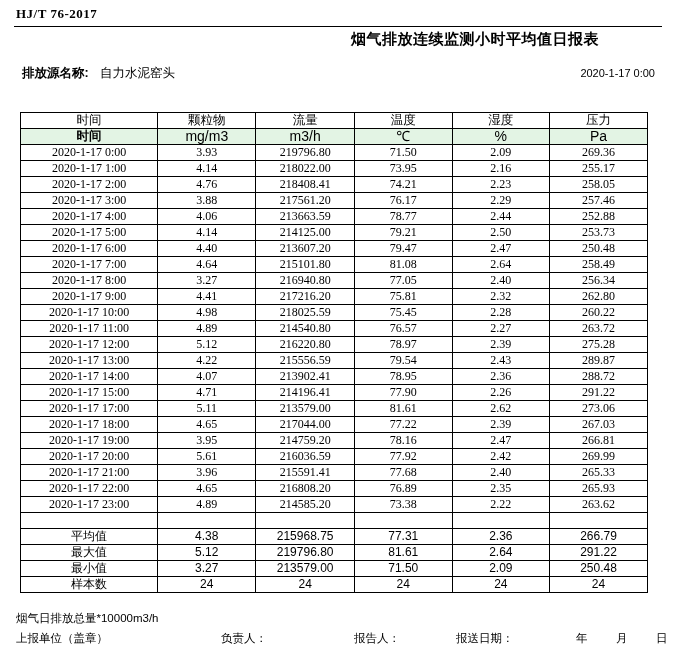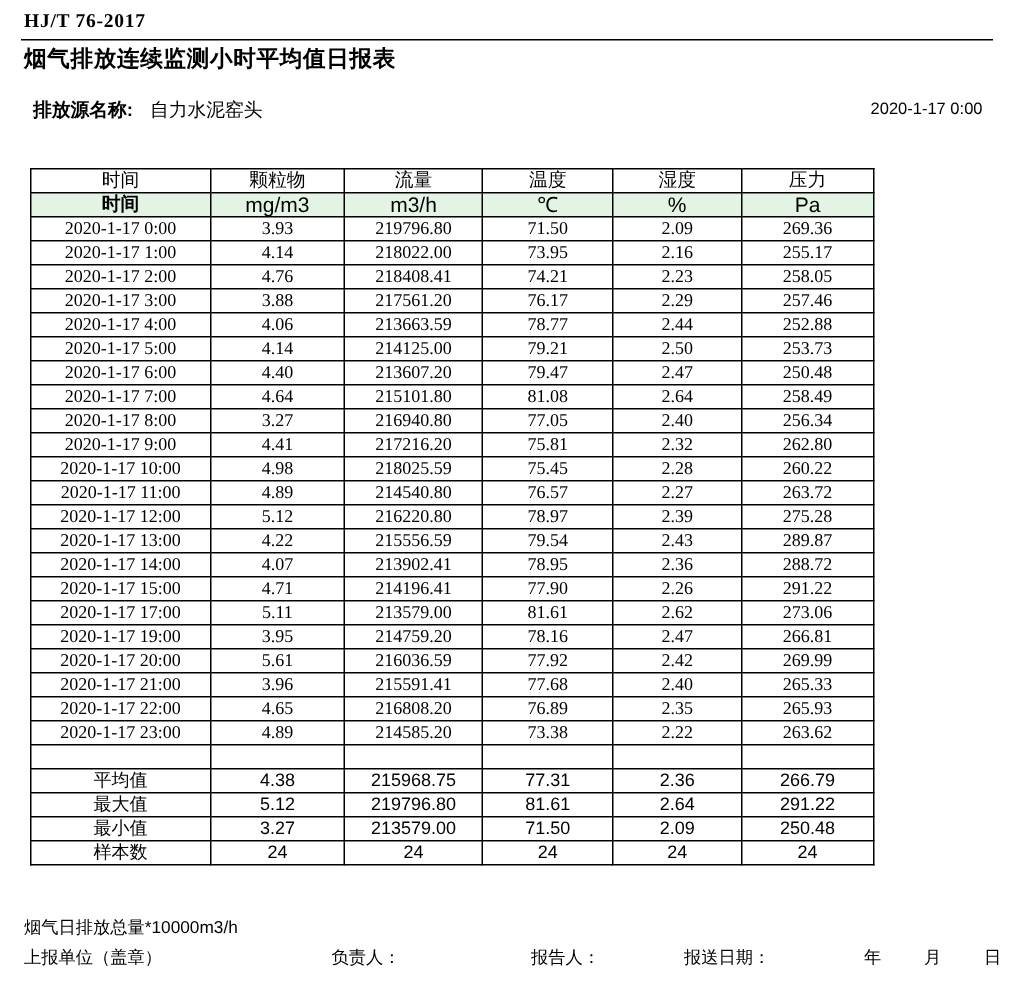--- a/index.html
+++ b/index.html
@@ -35,25 +35,24 @@
     left: 14px;
     width: 648px;
     height: 1px;
     background: #000000;
   }
   .title {
     position: absolute;
     top: 30px;
     left: 0;
     width: 599px;
-    text-align: left;
+    text-align: right;
     font-size: 15px;
     font-weight: bold;
     letter-spacing: 0.5px;
-    margin-left: 16px;
   }
   .src-label {
     position: absolute;
     top: 65px;
     left: 22px;
     font-size: 12.5px;
     font-weight: bold;
   }
   .src-value {
     position: absolute;
@@ -65,21 +64,21 @@
   .report-date {
     position: absolute;
     top: 67px;
     right: 20px;
     font-size: 11px;
   }
   table.main {
     position: absolute;
     top: 112px;
     left: 20px;
-    width: 563px;
+    width: 628px;
     border-collapse: collapse;
     font-size: 11px;
     font-family: "Liberation Sans", sans-serif;
   }
   table.main td, table.main th {
     border: 1px solid #000000;
     text-align: center;
     padding: 0;
     height: 15px;
     line-height: 15px;
@@ -322,20 +321,28 @@
       </tr>
       <tr class="data">
         <td class="timecell">2020-1-17 17:00</td>
         <td>5.11</td>
         <td>213579.00</td>
         <td>81.61</td>
         <td>2.62</td>
         <td>273.06</td>
       </tr>
       <tr class="data">
+        <td class="timecell">2020-1-17 18:00</td>
+        <td>4.65</td>
+        <td>217044.00</td>
+        <td>77.22</td>
+        <td>2.39</td>
+        <td>267.03</td>
+      </tr>
+      <tr class="data">
         <td class="timecell">2020-1-17 19:00</td>
         <td>3.95</td>
         <td>214759.20</td>
         <td>78.16</td>
         <td>2.47</td>
         <td>266.81</td>
       </tr>
       <tr class="data">
         <td class="timecell">2020-1-17 20:00</td>
         <td>5.61</td>

